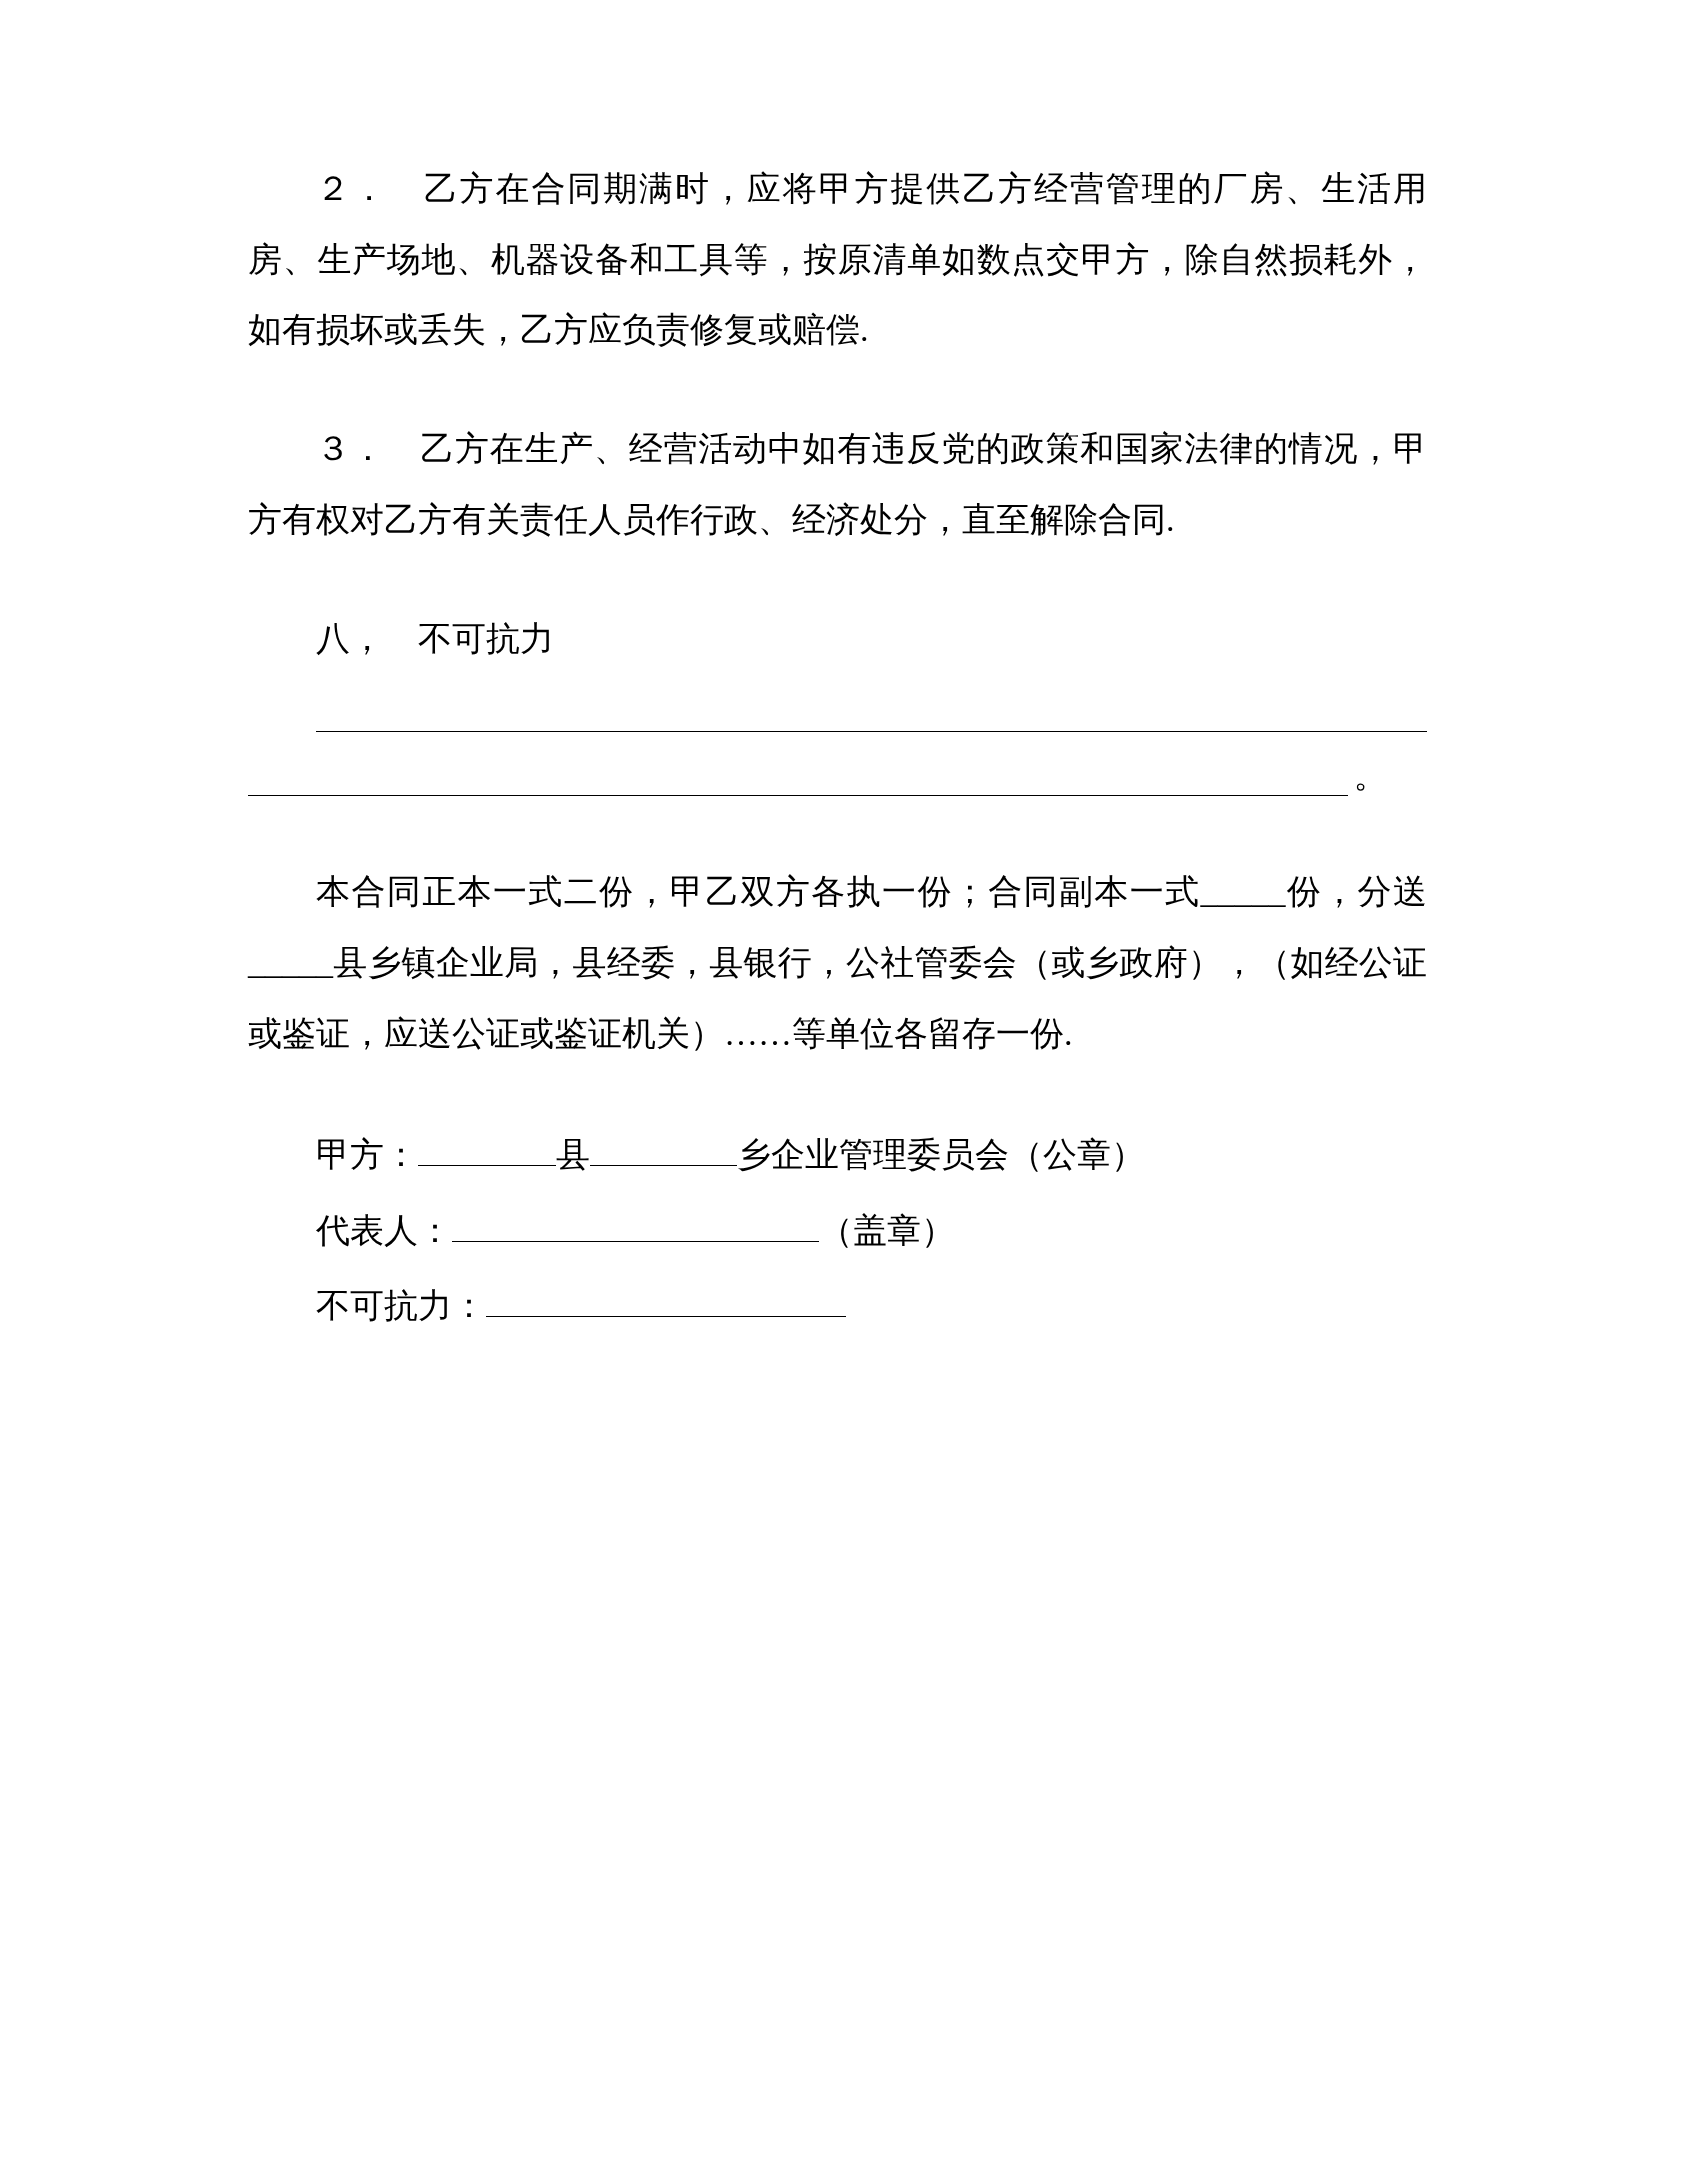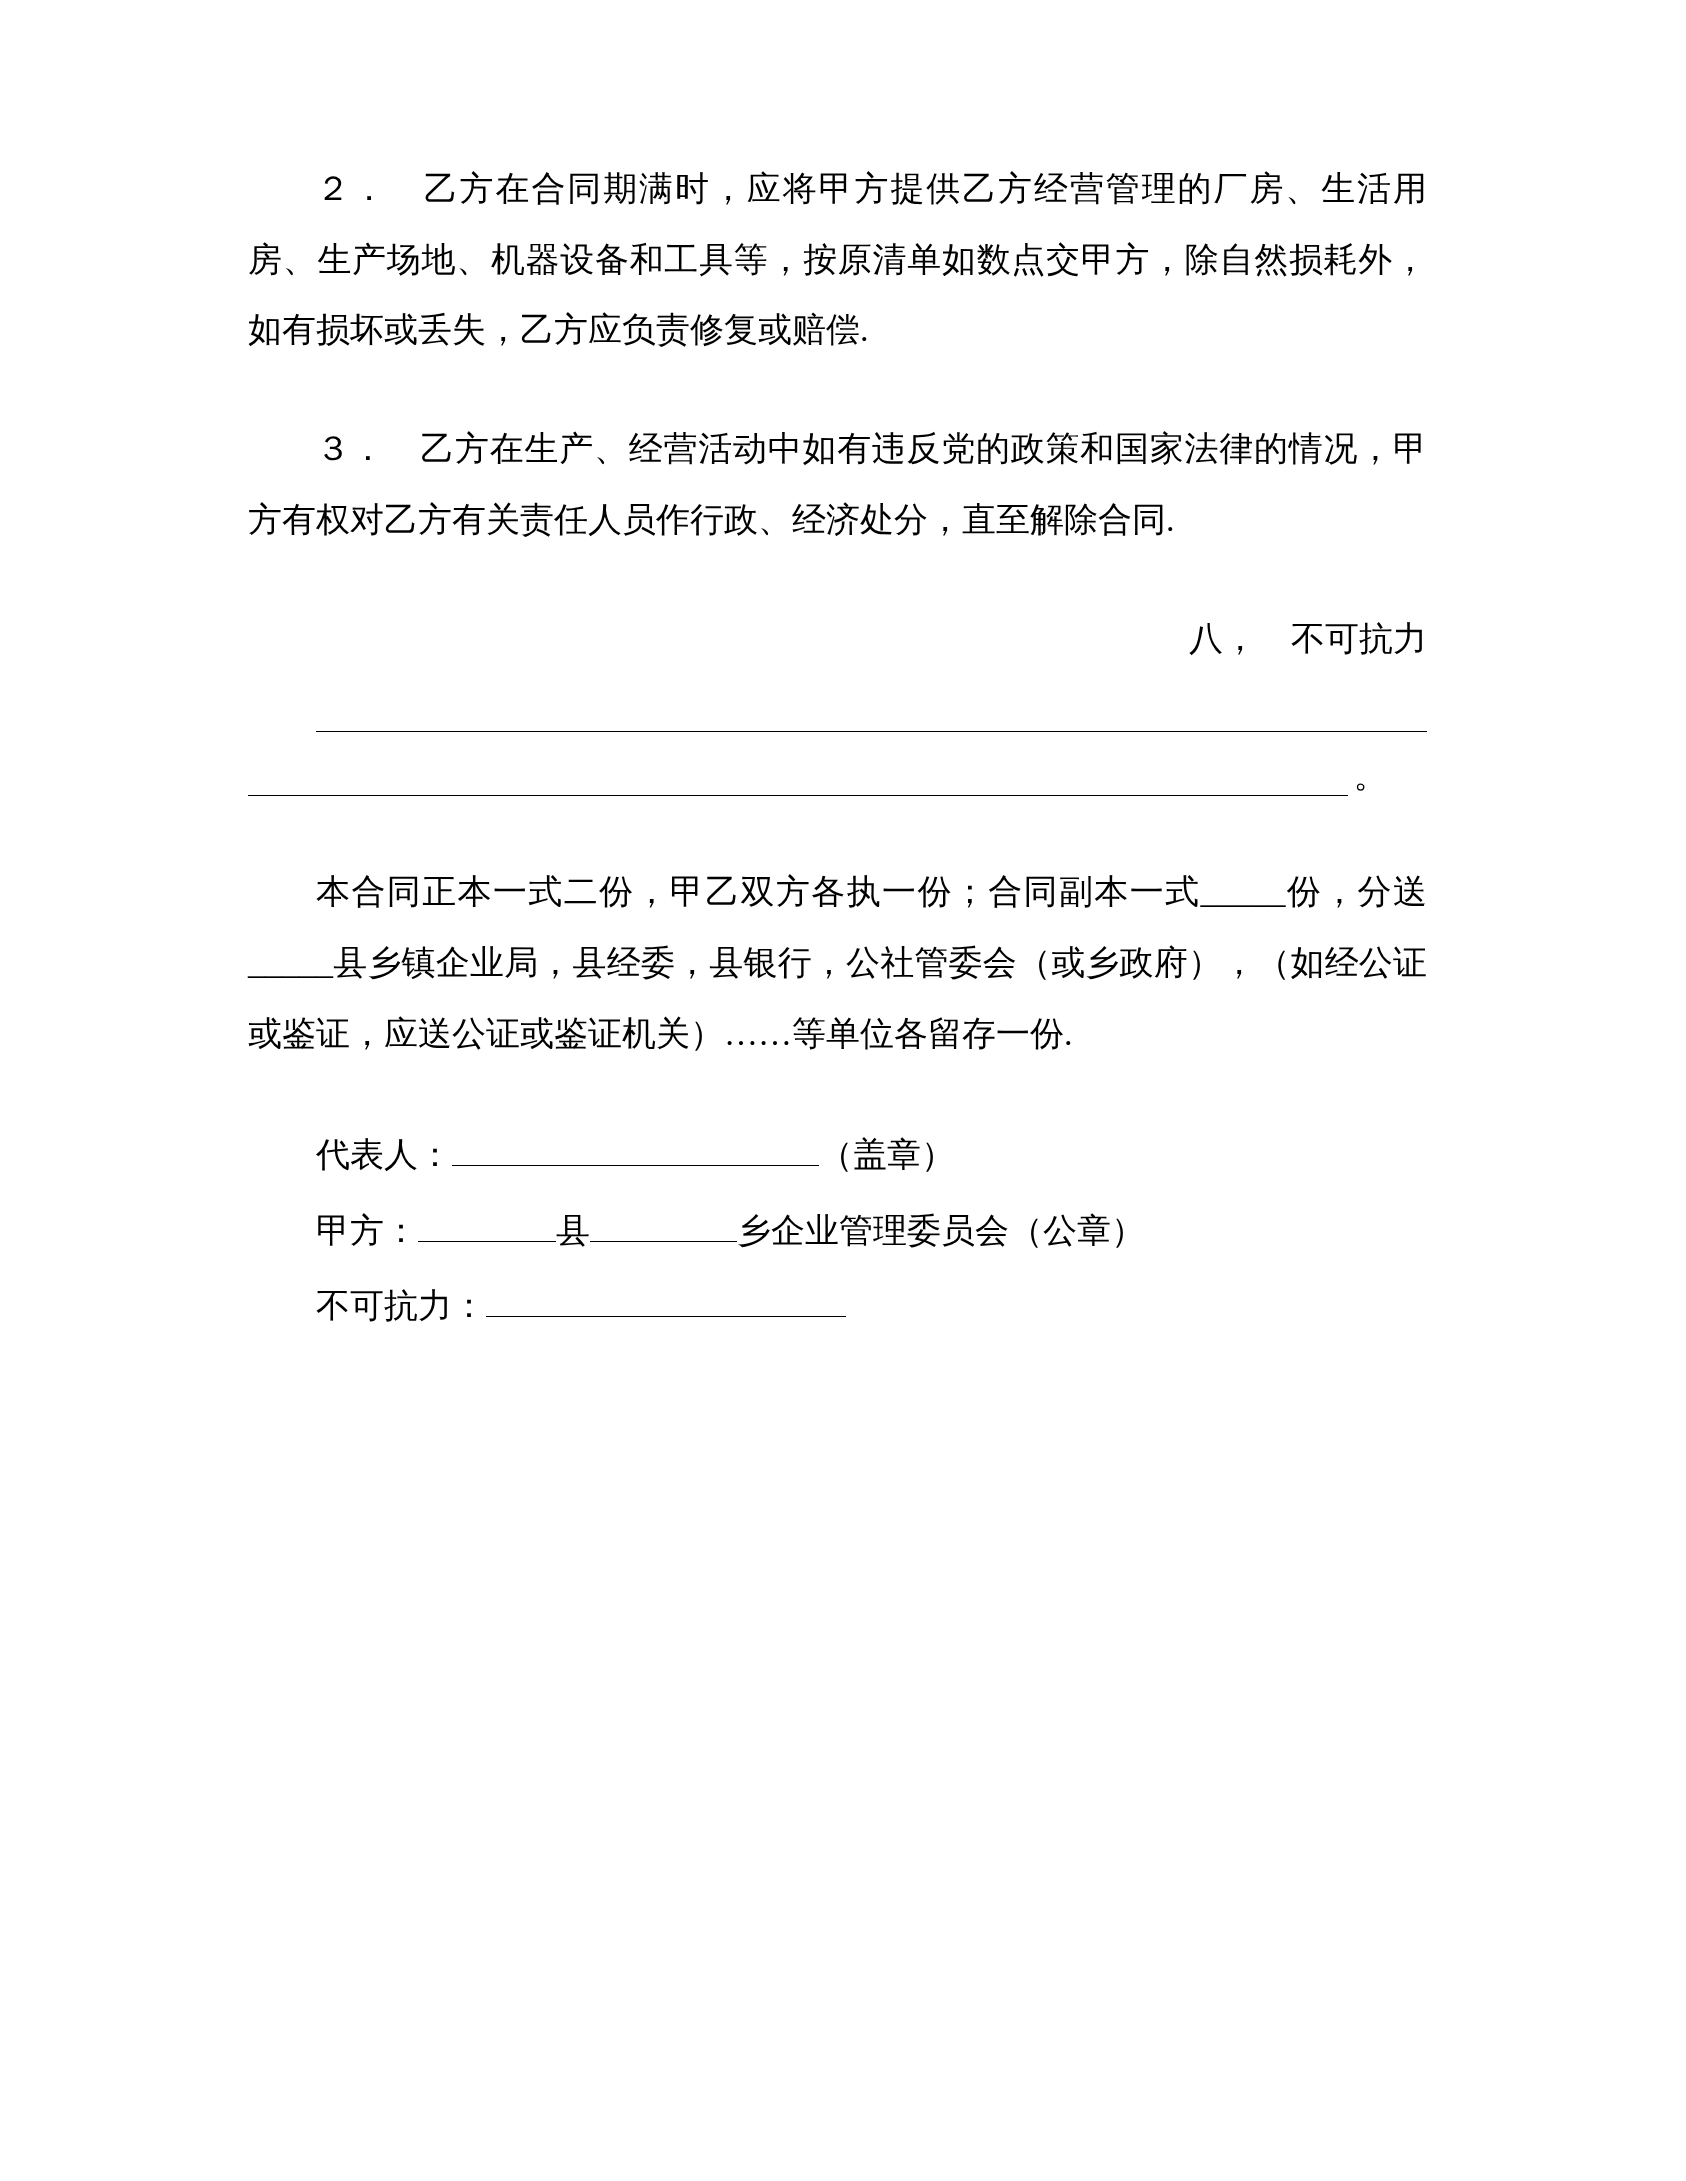--- a/index.html
+++ b/index.html
@@ -21,21 +21,20 @@
     overflow: hidden;
   }
   .para {
     margin: 0 0 48px 0;
     text-indent: 2em;
     text-align: justify;
   }
   .heading {
     margin: 0;
     text-indent: 2em;
-    text-align: right;
   }
   .blank-rule {
     border-bottom: 1.8px solid #000000;
   }
   .rule-1 {
     margin-left: 2em;
     height: 57px;
     margin-bottom: 0;
   }
   .rule-row {
@@ -89,24 +88,24 @@
   <div class="rule-row">
     <div class="rule-2"></div>
     <span class="rule-period">。</span>
   </div>
 
 
   <p class="para">本合同正本一式二份，甲乙双方各执一份；合同副本一式_____份，分送_____县乡镇企业局，县经委，县银行，公社管委会（或乡政府），（如经公证或鉴证，应送公证或鉴证机关）……等单位各留存一份.</p>
 
   <div class="sig-block">
     <div class="sig-line">
-      <span>代表人：</span><span class="blank blank-lg"></span><span>（盖章）</span>
+      <span>甲方：</span><span class="blank blank-sm"></span><span>县</span><span class="blank blank-md"></span><span>乡企业管理委员会（公章）</span>
     </div>
     <div class="sig-line">
-      <span>甲方：</span><span class="blank blank-sm"></span><span>县</span><span class="blank blank-md"></span><span>乡企业管理委员会（公章）</span>
+      <span>代表人：</span><span class="blank blank-lg"></span><span>（盖章）</span>
     </div>
     <div class="sig-line">
       <span>不可抗力：</span><span class="blank blank-bank"></span>
     </div>
   </div>
 
 </div>
 
 
 </body></html>

